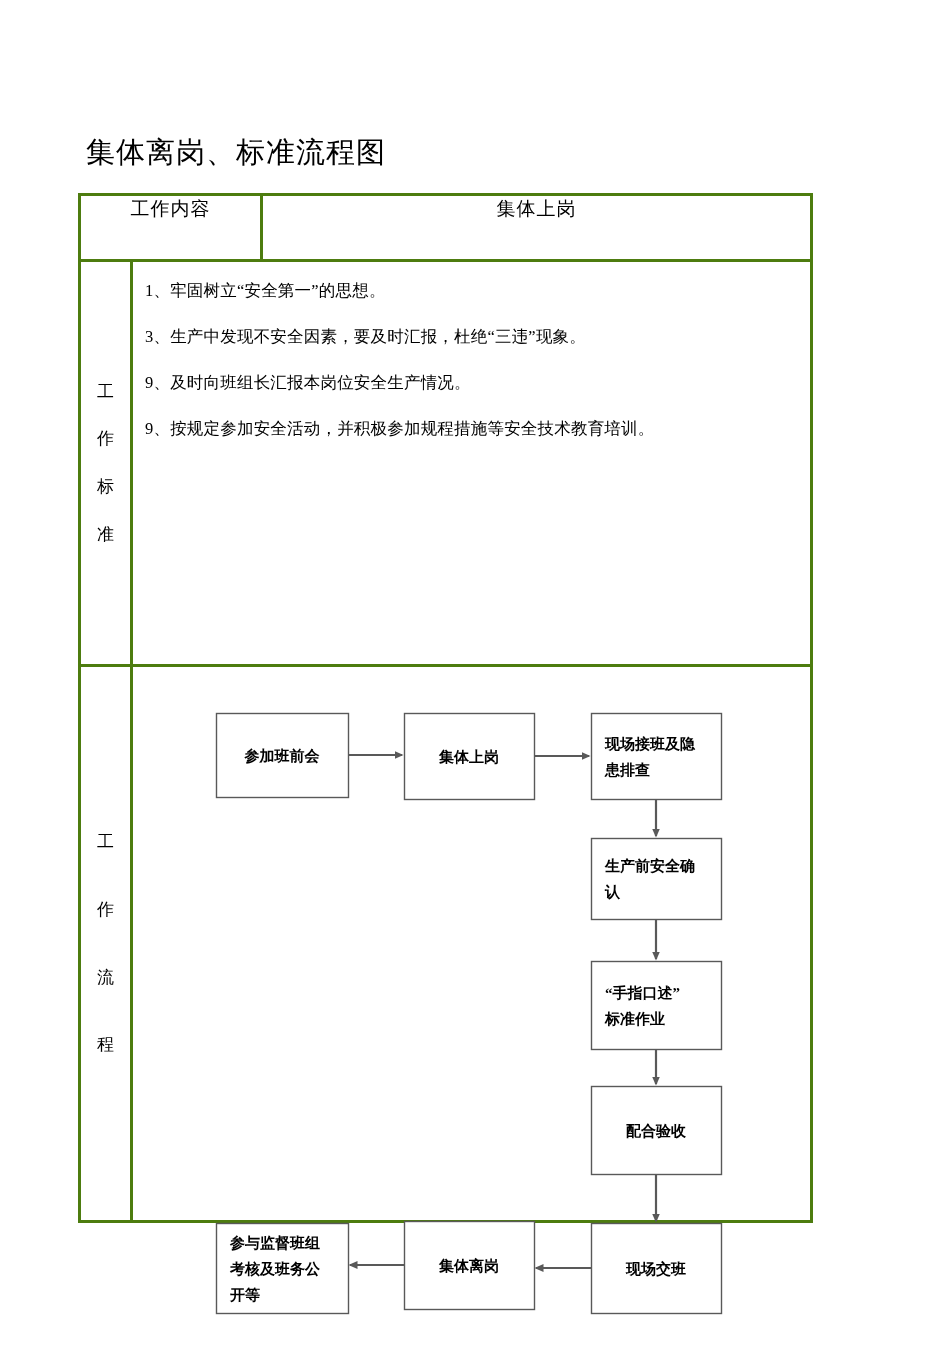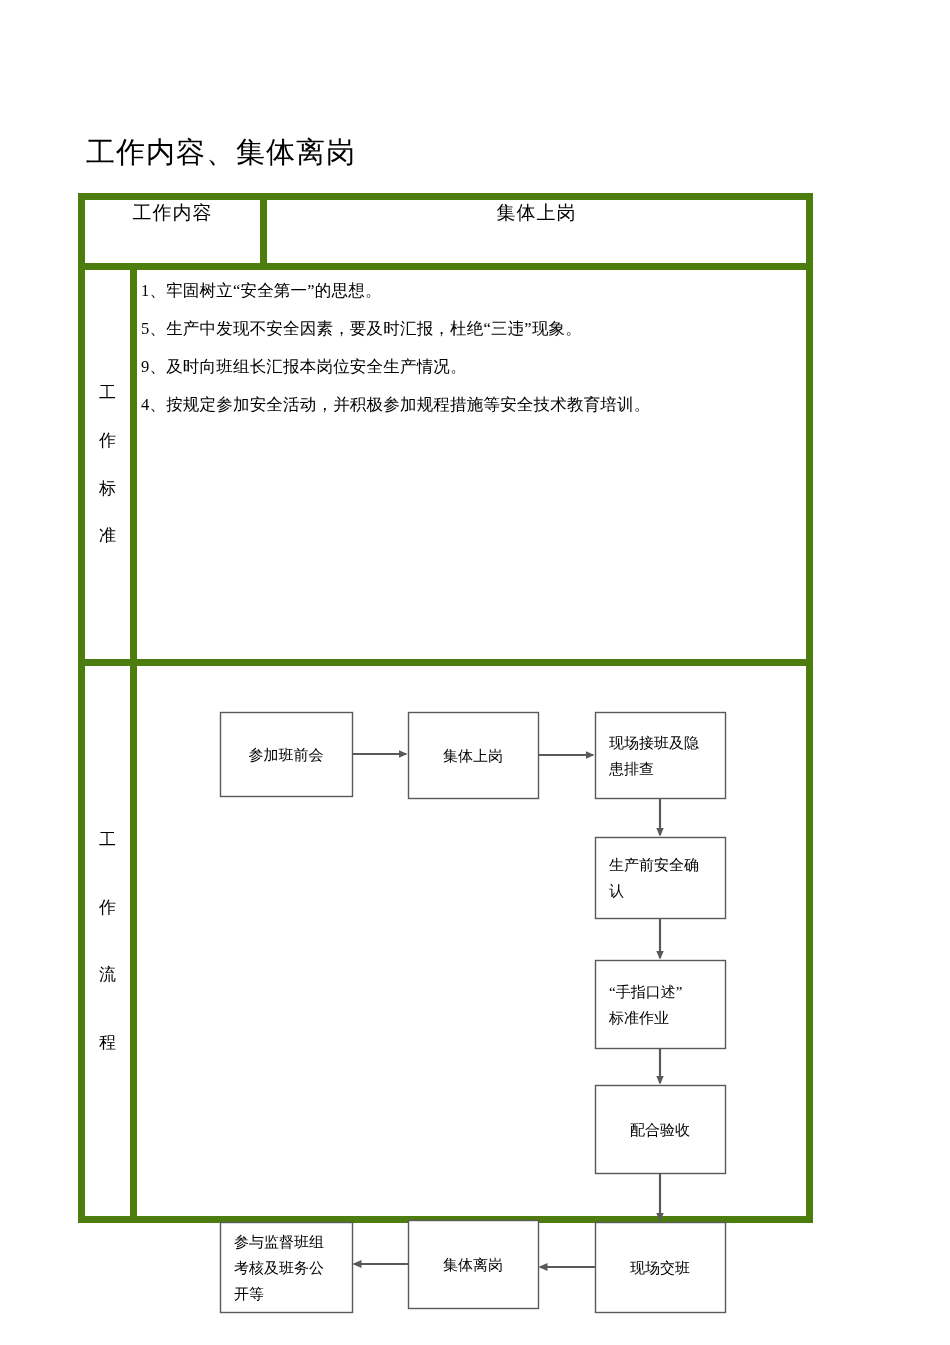--- a/index.html
+++ b/index.html
@@ -31,21 +31,21 @@
   .doc-table {
     position: absolute;
     left: 78px;
     top: 193px;
     width: 735px;
     height: 1030px;
     border-collapse: collapse;
     table-layout: fixed;
   }
   .doc-table td {
-    border: 7px solid #4d7c0f;
+    border: 3px solid #4d7c0f;
     padding: 0;
     vertical-align: top;
     background: #ffffff;
   }
 
   .col-label { width: 52px; }
   .col-mid   { width: 130px; }
 
   
   .hdr-left, .hdr-right {
@@ -74,48 +74,49 @@
   .vlabel.std span   { margin: 14px 0; }
   .vlabel.flow span  { margin: 24px 0; }
 
   
   .std-body {
     padding: 40px 18px 18px 26px;
     font-size: 16.5px;
     line-height: 34px;
   }
   .std-body p {
-    margin: 4px;
+    margin: 12px;
     white-space: nowrap;
     letter-spacing: 0.2px;
   }
 
   
   .flow-body {
     position: relative;
     padding: 0;
+    font-weight: bold;
   }
   .flow-svg {
     display: block;
     position: absolute;
     left: 0;
     top: 0;
   }
 
   
   .fc-text {
     font-family: "Liberation Serif", "DejaVu Serif", serif;
     font-size: 15px;
     fill: #000000;
   }
 </style>
 </head>
 <body>
 
-<div class="doc-title">工作内容、集体离岗</div>
+<div class="doc-title">集体离岗、标准流程图</div>
 
 <table class="doc-table">
   <colgroup>
     <col class="col-label">
     <col class="col-mid">
     <col>
   </colgroup>
 
   <tbody>
       <tr class="row-header">
@@ -127,23 +128,23 @@
     <td class="vlabel-cell">
       <div class="vlabel std">
         <span>工</span>
         <span>作</span>
         <span>标</span>
         <span>准</span>
       </div>
     </td>
     <td colspan="2" class="std-body">
       <p>1、牢固树立“安全第一”的思想。</p>
-      <p>5、生产中发现不安全因素，要及时汇报，杜绝“三违”现象。</p>
+      <p>3、生产中发现不安全因素，要及时汇报，杜绝“三违”现象。</p>
       <p>9、及时向班组长汇报本岗位安全生产情况。</p>
-      <p>4、按规定参加安全活动，并积极参加规程措施等安全技术教育培训。</p>
+      <p>9、按规定参加安全活动，并积极参加规程措施等安全技术教育培训。</p>
     </td>
   </tr>
 
   <tr>
     <td class="vlabel-cell">
       <div class="vlabel flow">
         <span>工</span>
         <span>作</span>
         <span>流</span>
         <span>程</span>

